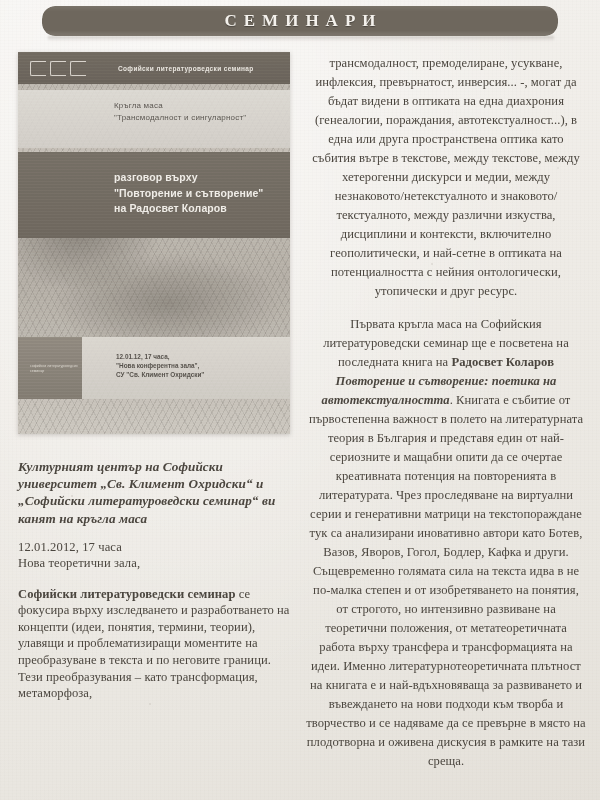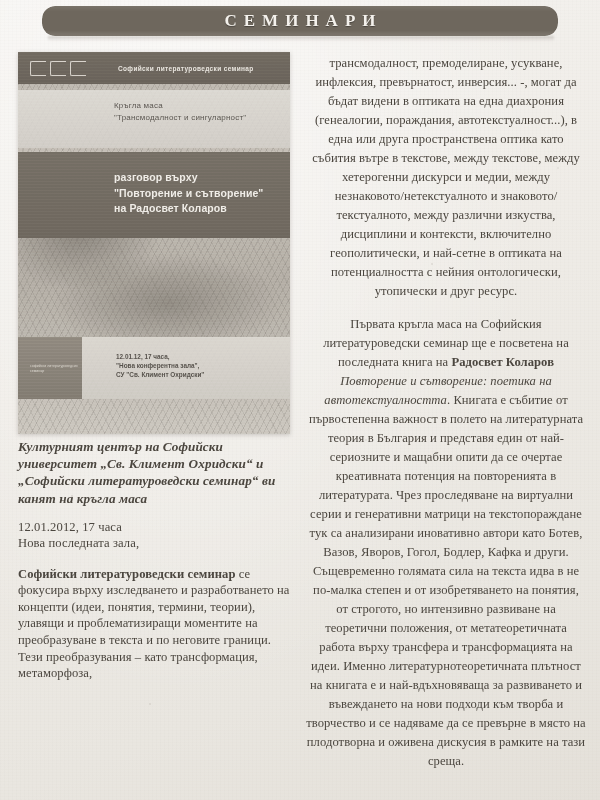--- a/index.html
+++ b/index.html
@@ -230,21 +230,21 @@
     position: absolute;
     inset: 0;
     pointer-events: none;
     background:
       repeating-linear-gradient(0deg, rgba(255,255,255,.05) 0 1px, rgba(0,0,0,0) 1px 3px);
     mix-blend-mode: overlay;
   }
 
   
   .lead {
-    margin-top: 4px;
+    margin-top: 24px;
     font-size: 13.2px;
     line-height: 17.2px;
     font-style: italic;
     font-weight: bold;
     color: #4b463f;
     letter-spacing: .1px;
   }
   .headline {
     margin-top: 10px;
     font-size: 24px;
@@ -273,21 +273,21 @@
   
   .body-right {
     font-size: 12.6px;
     line-height: 19px;
     color: #4b463f;
     letter-spacing: .05px;
     text-align: center;
   }
   .body-right + .body-right { margin-top: 14px; }
   .body-right b { font-weight: bold; }
-  .body-right i { font-style: italic; font-weight: normal; }
+  .body-right i { font-style: italic; font-weight: bold; }
 
   .fade-soft { filter: blur(.12px); }
 </style>
 </head>
 <body>
 
 <div class="page">
   <div class="grain"></div>
   <div class="speck"></div>
 
@@ -333,21 +333,21 @@
       </div>
 
       <div class="poster-fade"></div>
     </div>
 
     <div class="lead fade-soft">Културният център на Софийски университет „Св. Климент Охридски“ и „Софийски литературоведски семинар“ ви канят на кръгла маса</div>
 
 
     <div class="when">
       <div class="strong">12.01.2012, 17 часа</div>
-      <div>Нова последната зала,</div>
+      <div>Нова теоретични зала,</div>
     </div>
 
     <div class="body-left"><span class="lede">Софийски литературоведски семинар</span><span> се фокусира върху изследването и разработването на концепти (идеи, понятия, термини, теории), улавящи и проблематизиращи моментите на преобразуване в текста и по неговите граници. Тези преобразувания – като трансформация, метаморфоза,</span></div>
   </div>
 
   <div class="col-right">
     <div class="body-right">трансмодалност, премоделиране, усукване, инфлексия, превърнатост, инверсия... -, могат да бъдат видени в оптиката на една диахрония (генеалогии, пораждания, автотекстуалност...), в една или друга пространствена оптика като събития вътре в текстове, между текстове, между хетерогенни дискурси и медии, между незнаковото/нетекстуалното и знаковото/текстуалното, между различни изкуства, дисциплини и контексти, включително геополитически, и най-сетне в оптиката на потенциалността с нейния онтологически, утопически и друг ресурс.</div>
 
     <div class="body-right"><span>Първата кръгла маса на Софийския литературоведски семинар ще е посветена на последната книга на </span><b>Радосвет Коларов</b><i> Повторение и сътворение: поетика на автотекстуалността</i><span>. Книгата е събитие от първостепенна важност в полето на литературната теория в България и представя един от най-сериозните и мащабни опити да се очертае креативната потенция на повторенията в литературата. Чрез проследяване на виртуални серии и генеративни матрици на текстопораждане тук са анализирани иновативно автори като Ботев, Вазов, Яворов, Гогол, Бодлер, Кафка и други. Същевременно голямата сила на текста идва в не по-малка степен и от изобретяването на понятия, от строгото, но интензивно развиване на теоретични положения, от метатеоретичната работа върху трансфера и трансформацията на идеи. Именно литературнотеоретичната плътност на книгата е и най-вдъхновяваща за развиването и въвеждането на нови подходи към творба и творчество и се надяваме да се превърне в място на плодотворна и оживена дискусия в рамките на тази среща.</span></div>
   </div>

